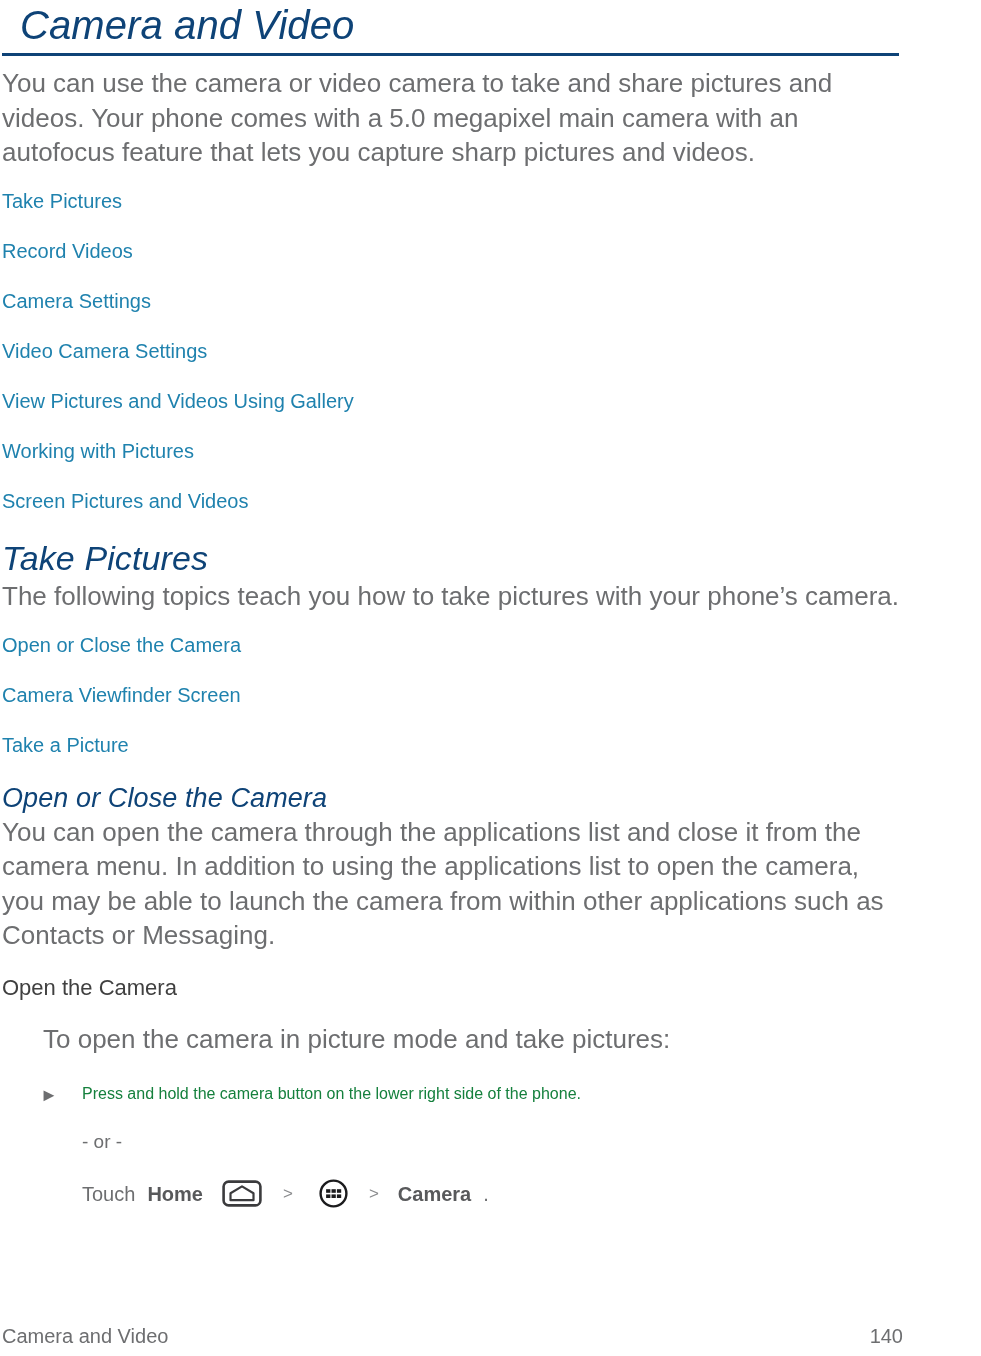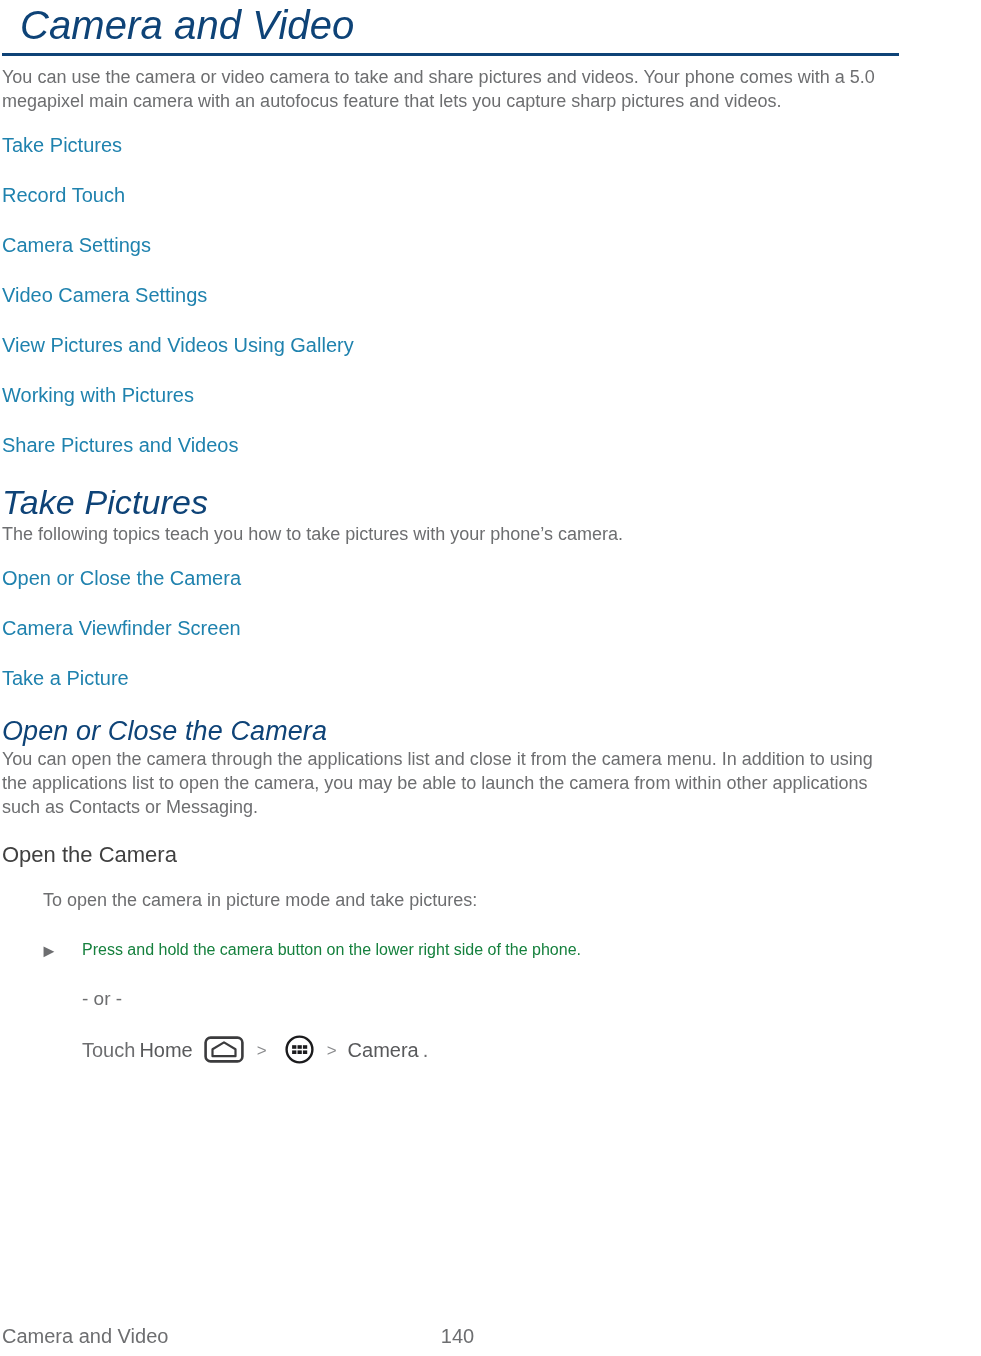--- a/index.html
+++ b/index.html
@@ -64,21 +64,21 @@
     font-size: 22px;
     font-style: normal;
     font-weight: 400;
     color: #404040;
     line-height: 1.15;
     margin: 22px 0 0 0;
   }
 
   
   .body-para {
-    font-size: 18px;
+    font-size: 26px;
     line-height: 1.33;
     color: #6d6e70;
     margin: 0 0 6px 0;
     max-width: 975px;
   }
   .spaced-para {
     margin-top: 22px;
     margin-left: 41px;
   }
 
@@ -119,25 +119,25 @@
     color: #6d6e70;
     line-height: 1.3;
   }
   .touch-line {
     margin: 24px 0 0 80px;
     font-size: 20px;
     color: #6d6e70;
     line-height: 1.3;
     display: flex;
     align-items: center;
-    gap: 4px;
+    gap: 12px;
   }
   .touch-line b {
     color: #58595b;
-    font-weight: 400;
+    font-weight: 700;
   }
   .sep {
     color: #8a8b8d;
     font-size: 17px;
     padding: 0 7px;
     position: relative;
     top: 1px;
   }
 
   
@@ -165,44 +165,44 @@
     bottom: 0;
     font-size: 20px;
     color: #6d6e70;
     line-height: 1.2;
   }
   .footer-page {
     position: absolute;
     left: 12px;
     right: 0;
     bottom: 0;
-    text-align: center;
+    text-align: right;
     font-size: 20px;
     color: #6d6e70;
     line-height: 1.2;
   }
 </style>
 </head>
 <body>
 
 <div class="page">
 
   <h1 class="h1">Camera and Video</h1>
   <hr class="h1-rule">
 
   <p class="body-para">You can use the camera or video camera to take and share pictures and videos. Your phone comes with a 5.0 megapixel main camera with an autofocus feature that lets you capture sharp pictures and videos.</p>
 
   <div>
     <a class="xref" href="#">Take Pictures</a>
-    <a class="xref" href="#">Record Touch</a>
+    <a class="xref" href="#">Record Videos</a>
     <a class="xref" href="#">Camera Settings</a>
     <a class="xref" href="#">Video Camera Settings</a>
     <a class="xref" href="#">View Pictures and Videos Using Gallery</a>
     <a class="xref" href="#">Working with Pictures</a>
-    <a class="xref" href="#">Share Pictures and Videos</a>
+    <a class="xref" href="#">Screen Pictures and Videos</a>
   </div>
 
   <h2 class="h2">Take Pictures</h2>
   <p class="body-para">The following topics teach you how to take pictures with your phone’s camera.</p>
 
   <div>
     <a class="xref" href="#">Open or Close the Camera</a>
     <a class="xref" href="#">Camera Viewfinder Screen</a>
     <a class="xref" href="#">Take a Picture</a>
   </div>

